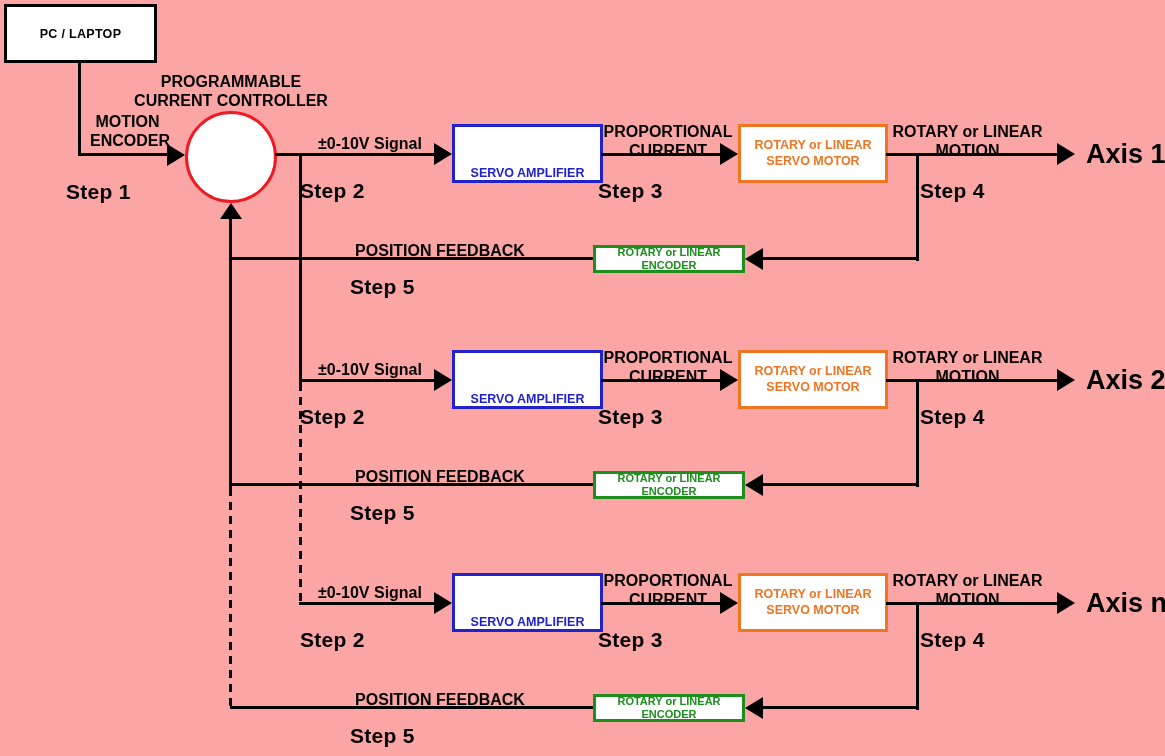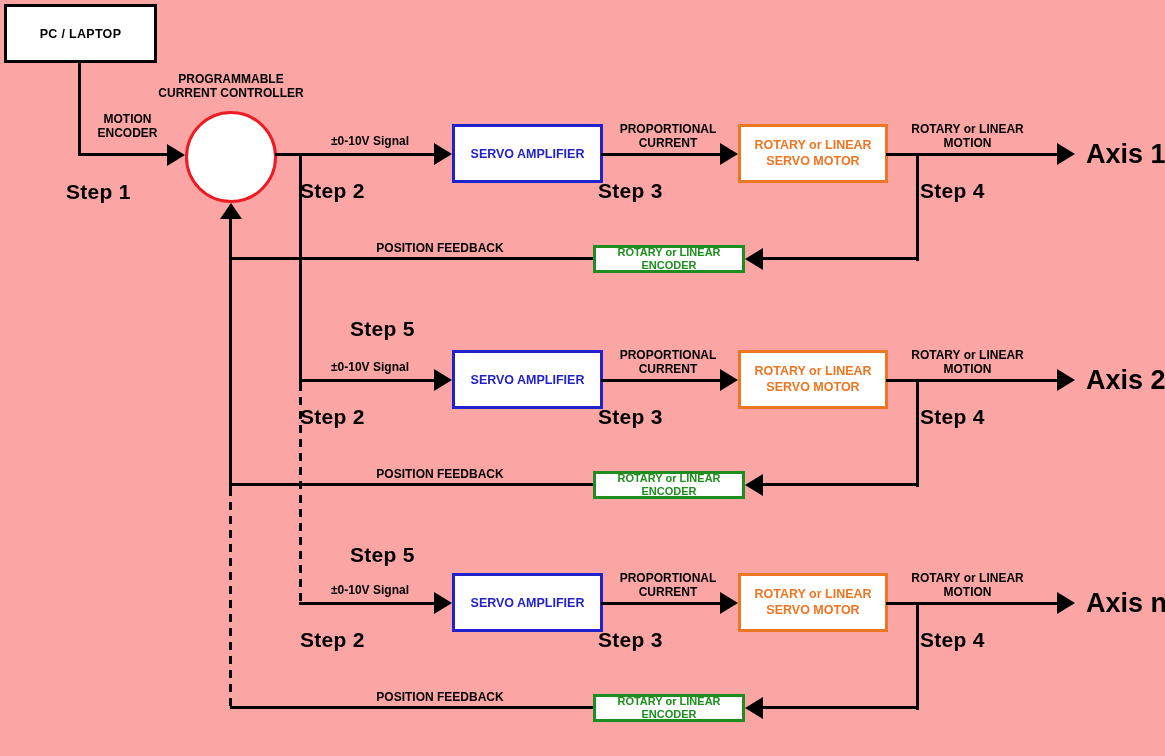--- a/index.html
+++ b/index.html
@@ -12,27 +12,27 @@
   .hline{position:absolute;height:3px;background:#000;}
   .vline{position:absolute;width:3px;background:#000;}
   .vdash{position:absolute;width:3px;background:repeating-linear-gradient(to bottom,#000 0 8px,transparent 8px 14px);}
   
   .arr-r{position:absolute;width:0;height:0;border-top:11px solid transparent;border-bottom:11px solid transparent;border-left:18px solid #000;}
   .arr-l{position:absolute;width:0;height:0;border-top:11px solid transparent;border-bottom:11px solid transparent;border-right:18px solid #000;}
   .arr-u{position:absolute;width:0;height:0;border-left:11px solid transparent;border-right:11px solid transparent;border-bottom:16px solid #000;}
   
   .node{position:absolute;background:#fff;display:flex;flex-direction:column;align-items:center;justify-content:center;text-align:center;}
   .pc-box{left:4px;top:4px;width:147px;height:53px;border:3px solid #000;font-size:12.5px;letter-spacing:.3px;}
-  .amp-box{left:452px;top:-31px;width:145px;height:53px;border:3px solid #2222cc;color:#2222cc;font-size:12.5px;}
+  .amp-box{left:452px;top:-31px;width:145px;height:53px;border:3px solid #2222cc;color:#2222cc;font-size:12.5px;justify-content:flex-end;}
   .motor-box{left:738px;top:-31px;width:144px;height:53px;border:3px solid #ee7522;color:#ee7522;font-size:12.5px;line-height:1.25;}
   .enc-box{left:593px;top:90px;width:146px;height:22px;border:3px solid #1e8e1e;color:#1e8e1e;font-size:11px;line-height:1.15;}
   
   .circle{position:absolute;left:185px;top:111px;width:86px;height:86px;border:3px solid #ed1c24;border-radius:50%;background:#fff;}
   
-  .lbl{position:absolute;font-size:12px;line-height:1.2;text-align:center;}
+  .lbl{position:absolute;font-size:16px;line-height:1.2;text-align:center;}
   .step{position:absolute;font-size:21px;text-align:left;letter-spacing:.3px;}
   .axis{position:absolute;font-size:27px;line-height:32px;height:32px;text-align:right;white-space:nowrap;}
   
   .row{position:absolute;left:0;top:0;width:0;height:0;}
   .row-1{top:155px;}
   .row-2{top:381px;}
   .row-3{top:604px;}
   .sig-line{top:-2px;left:299px;width:137px;}
   .row-1 .sig-line{left:275px;width:161px;}
   .sig-arrow{left:434px;top:-12px;}
@@ -45,21 +45,21 @@
   .mot-lbl{left:880px;top:-33px;width:175px;}
   .mot-line{left:886px;top:-2px;width:173px;}
   .mot-arrow{left:1057px;top:-12px;}
   .axis-lbl{left:1086px;top:-17px;width:79px;}
   .step4{left:920px;top:24px;width:140px;}
   .branch-v{left:916px;top:0px;height:106px;}
   .fb-line-r{left:761px;top:102px;width:158px;}
   .fb-arrow{left:745px;top:93px;}
   .fb-line-l{left:230px;top:102px;width:363px;}
   .fb-lbl{left:320px;top:86px;width:240px;}
-  .step5{left:350px;top:120px;width:190px;margin-top:42px;}
+  .step5{left:350px;top:120px;width:190px;}
 </style>
 </head>
 <body>
 
 <div id="canvas">
 
   <div class="node pc-box">
     <span>PC / LAPTOP</span>
   </div>
   <div class="vline" style="left:78px;top:63px;height:93px;"></div>

